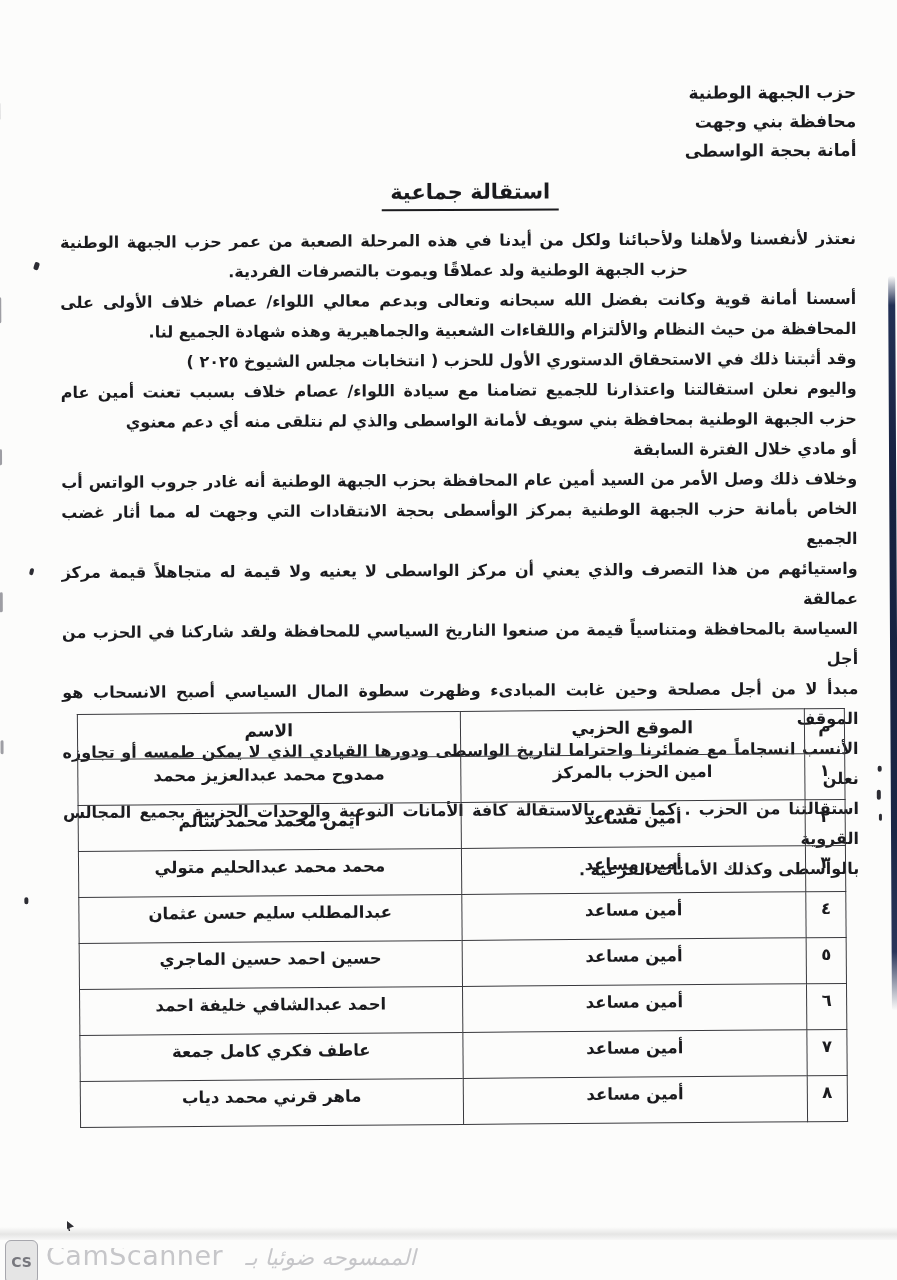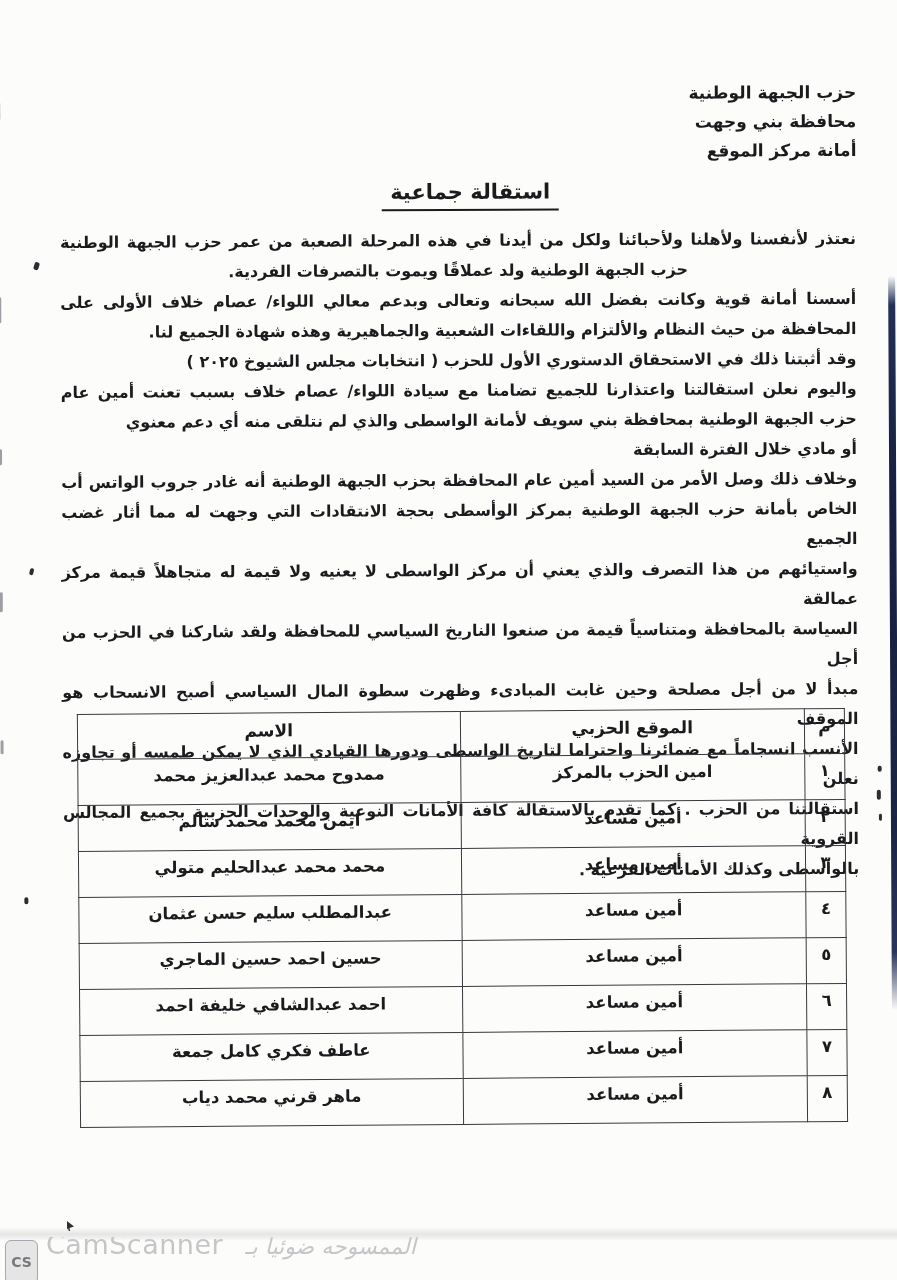--- a/index.html
+++ b/index.html
@@ -76,40 +76,40 @@
   }
   .watermark{position:absolute;left:0;top:1232px;width:560px;height:48px;}
   .cs-badge{
     position:absolute;left:5px;top:8px;width:33px;height:44px;
     background:#e5e5e5;border:1.6px solid #a7a7ad;border-radius:6px;
     color:#77777d;font-weight:bold;font-size:14px;
     display:flex;align-items:center;justify-content:center;
     box-shadow:0 1.5px 0 #d2d2d6;
   }
   .wm-clip{
-    position:absolute;left:46px;top:5px;height:26px;width:460px;
+    position:absolute;left:46px;top:16px;height:26px;width:460px;
     overflow:hidden;white-space:nowrap;
   }
   .wm-row{display:flex;align-items:baseline;gap:22px;margin-top:-8px;}
   .wm-brand{font-size:27px;color:var(--wm);letter-spacing:.5px;}
   .wm-ar{font-size:22px;color:var(--wm);direction:rtl;font-style:italic;}
   .cursor-mark{
     position:absolute;left:67px;top:1221px;width:7px;height:10px;
     background:#2e2e33;clip-path:polygon(0 0,100% 55%,35% 70%,45% 100%,25% 100%,15% 72%,0 85%);
   }
 </style>
 </head>
 <body>
 
 <div id="scan">
 
   <div class="letterhead">
     <div>حزب الجبهة الوطنية</div>
     <div>محافظة بني وجهت</div>
-    <div>أمانة مركز الموقع</div>
+    <div>أمانة بحجة الواسطى</div>
   </div>
 
   <div class="title-wrap">
     <span class="title">استقالة جماعية</span>
   </div>
 
   <div class="body-text" id="body-lines">
       <div class="line justify">نعتذر لأنفسنا ولأهلنا ولأحبائنا ولكل من أيدنا في هذه المرحلة الصعبة من عمر حزب الجبهة الوطنية</div>
       <div class="line center">حزب الجبهة الوطنية ولد عملاقًا ويموت بالتصرفات الفردية.</div>
       <div class="line justify">أسسنا أمانة قوية وكانت بفضل الله سبحانه وتعالى وبدعم معالي اللواء/ عصام خلاف الأولى على</div>

